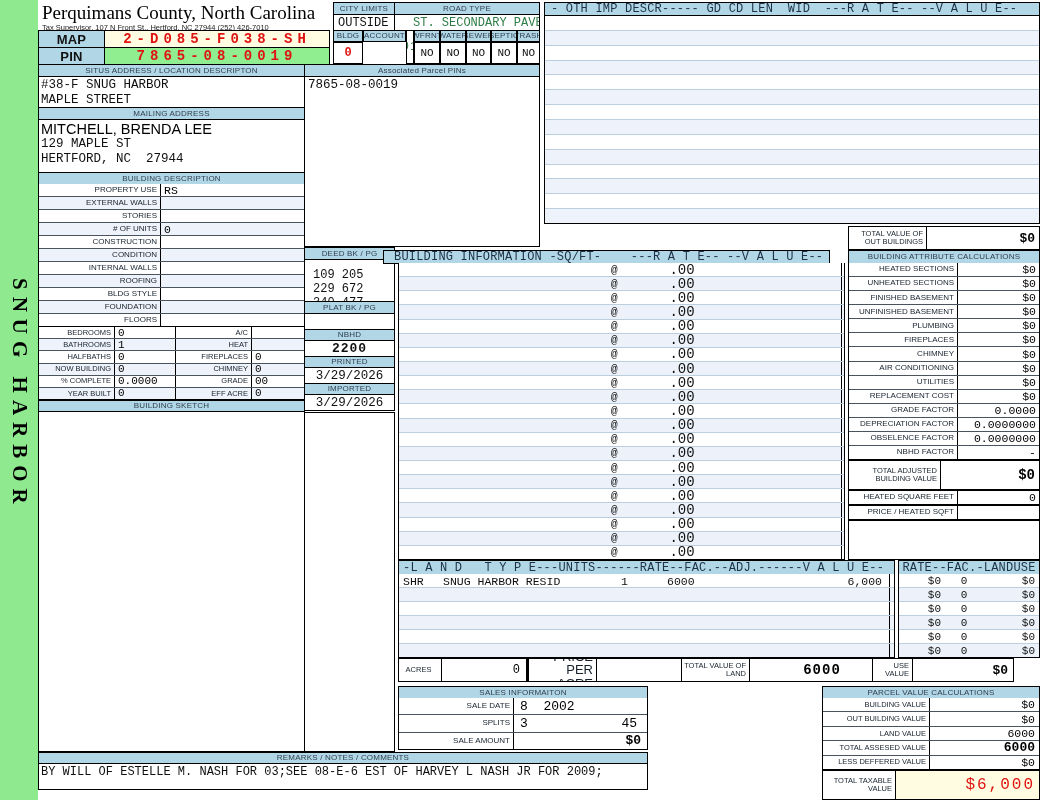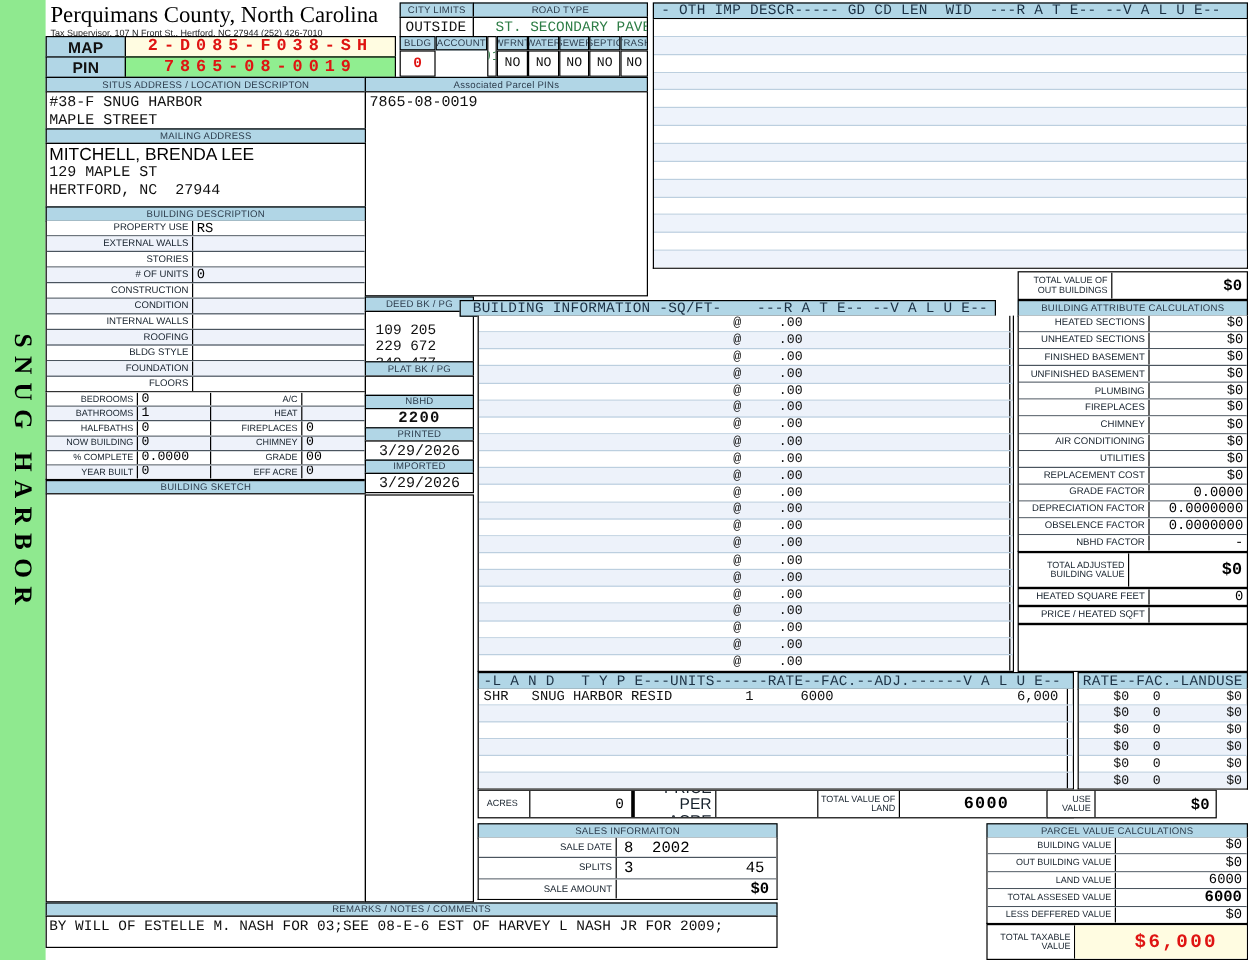--- a/index.html
+++ b/index.html
@@ -15,21 +15,21 @@
 .rows{display:flex;flex-direction:column;background:#fff;border:1px solid #000;border-top:none;overflow:hidden}
 
 .oirow{flex:1;border-bottom:1px solid #bccfdf}
 .oirow:nth-child(even){background:#eef3fb}
 .oirow:last-child{border-bottom:none}
 
 .birow{flex:1;position:relative;border-bottom:1px solid #bccfdf}
 .birow:nth-child(even){background:#edf2fa}
 .birow:last-child{border-bottom:none}
 .birow .at{position:absolute;left:212px;top:50%;transform:translateY(-50%);font-size:11px}
-.birow .rt{position:absolute;left:250px;width:66px;text-align:left;top:50%;transform:translateY(-50%);font-size:11px}
+.birow .rt{position:absolute;left:250px;width:66px;text-align:center;top:50%;transform:translateY(-50%);font-size:14px}
 .birow::after{content:"";position:absolute;top:0;bottom:0;left:442px;width:1px;background:#000}
 
 .lrow{flex:1;position:relative;border-bottom:1px solid #bccfdf}
 .lrow:nth-child(even){background:#edf2fa}
 .lrow:last-child{border-bottom:none}
 .lrow span{position:absolute;top:50%;transform:translateY(-50%);font-size:11.5px}
 .lrow::after{content:"";position:absolute;top:0;bottom:0;left:490px;width:1px;background:#000}
 
 .lurow{flex:1;display:flex;align-items:center;border-bottom:1px solid #bccfdf}
 .lurow:nth-child(even){background:#edf2fa}
@@ -525,19 +525,19 @@
       <div class="tl">TOTAL ASSESED VALUE</div>
       <div class="tv">6000</div>
     </div>
   <div class="trow" style="background:#fff">
       <div class="tl">LESS DEFFERED VALUE</div>
       <div class="tv">$0</div>
     </div>
 </div>
 <div class="abs box" style="left:822px;top:770px;width:218px;height:30px;display:flex">
   <div class="tl" style="width:73px;border-right:1px solid #000;font-size:7.5px">TOTAL TAXABLE VALUE</div>
-  <div class="tv red" style="flex:1;background:#fffce1;justify-content:flex-end;padding-right:24px;font-size:16px;font-weight:bold;letter-spacing:2px">$6,000</div>
+  <div class="tv red" style="flex:1;background:#fffce1;justify-content:flex-end;padding-right:4px;font-size:16px;font-weight:normal;letter-spacing:2px">$6,000</div>
 </div>
 
 <div class="abs bar" style="left:38px;top:752px;width:610px;height:12px">REMARKS / NOTES / COMMENTS</div>
 <div class="abs box" style="left:38px;top:763px;width:610px;height:27px;padding:1px 2px">
   <div class="mono" style="font-size:12px">BY WILL OF ESTELLE M. NASH FOR 03;SEE 08-E-6 EST OF HARVEY L NASH JR FOR 2009;</div>
 </div>
 
 </body></html>

